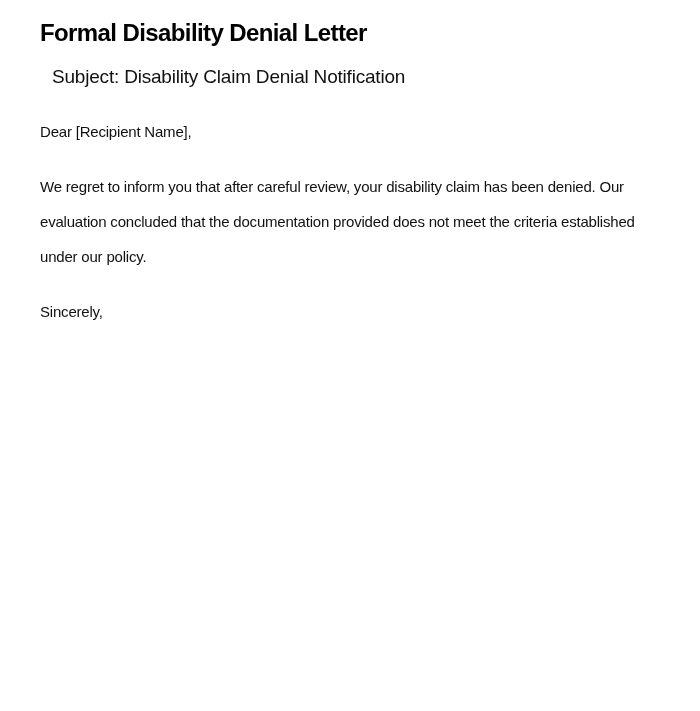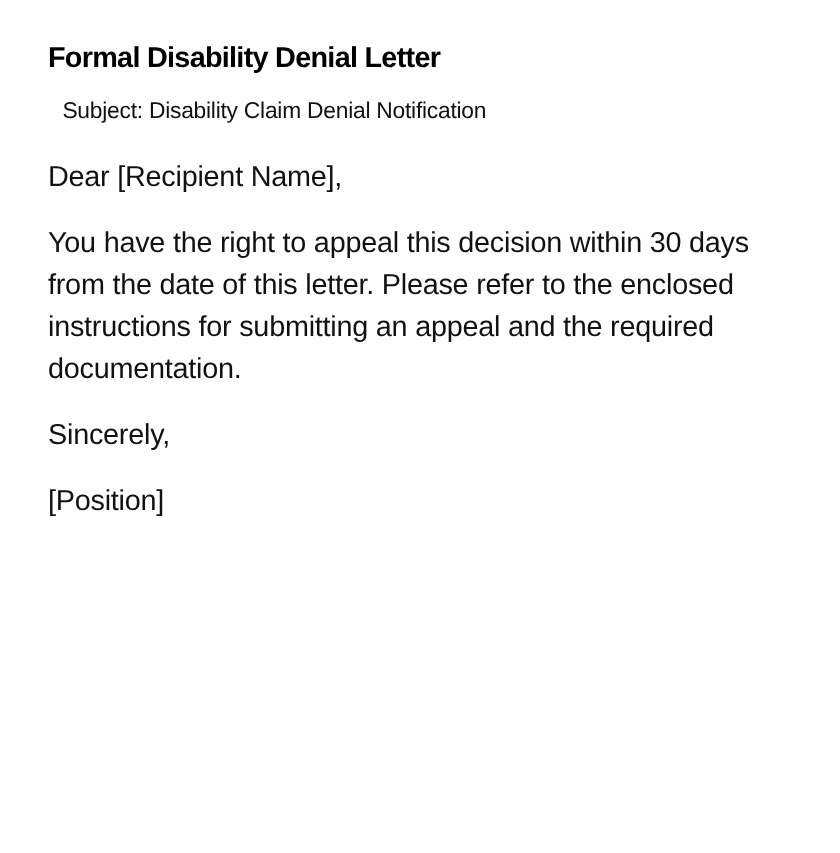--- a/index.html
+++ b/index.html
@@ -9,49 +9,48 @@
     }
     body {
       width: 700px;
       height: 711px;
       overflow: hidden;
       font-family: "Liberation Sans", sans-serif;
       color: #111111;
     }
     .page {
       position: relative;
-      padding: 32px 40px 0 40px;
+      padding: 16px 40px 0 40px;
       box-sizing: border-box;
       width: 700px;
     }
     .title {
       font-size: 24px;
       font-weight: bold;
       letter-spacing: -0.6px;
       margin: 0;
       line-height: 34px;
       color: #000000;
     }
     .subject {
       font-size: 19px;
       line-height: 35px;
       margin: 9px 0 0 12px;
       letter-spacing: -0.2px;
     }
     .para {
-      font-size: 24px;
+      font-size: 15px;
       line-height: 35px;
       margin: 20px 0 0 0;
       letter-spacing: -0.2px;
       width: 620px;
     }
   </style>
 </head>
 <body>
 
 <div class="page">
   <h1 class="title">Formal Disability Denial Letter</h1>
   <p class="subject">Subject: Disability Claim Denial Notification</p>
   <p class="para">Dear [Recipient Name],</p>
-  <p class="para">You have the right to appeal this decision within 30 days from the date of this letter. Please refer to the enclosed instructions for submitting an appeal and the required documentation.</p>
+  <p class="para">We regret to inform you that after careful review, your disability claim has been denied. Our evaluation concluded that the documentation provided does not meet the criteria established under our policy.</p>
   <p class="para">Sincerely,</p>
-  <p class="para">[Position]</p>
 </div>
 
 </body></html>

